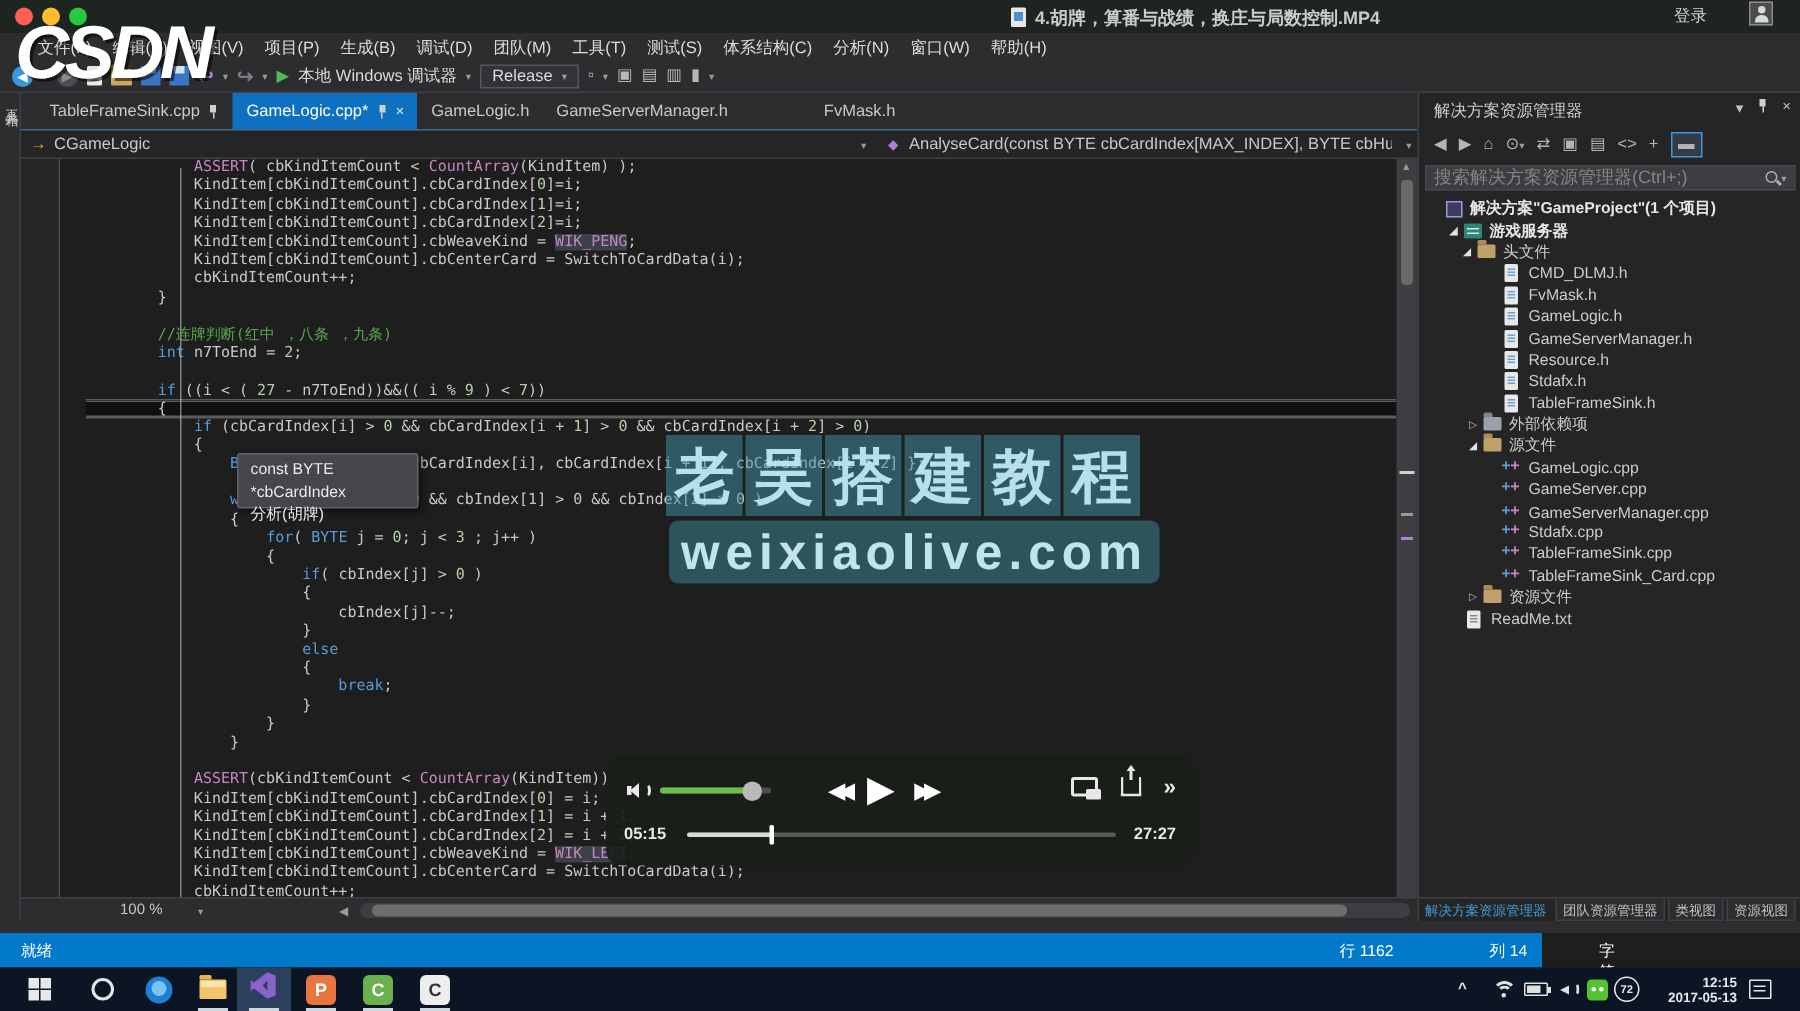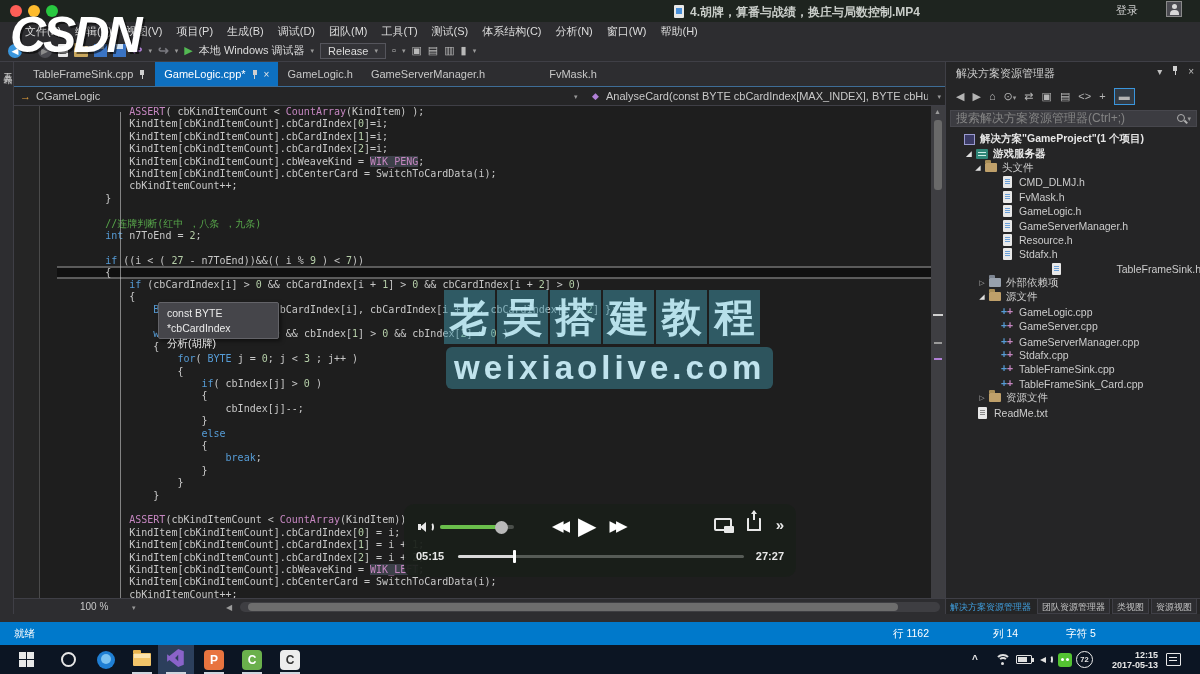--- a/index.html
+++ b/index.html
@@ -129,21 +129,21 @@
   .ti-cpp::after{ content:"+"; position:absolute; left:6px; top:-1px; font:bold 10px "DejaVu Sans Mono",monospace; color:#c586c0; }
   .ti-text::before{ content:""; position:absolute; left:2px; top:0; width:9px; height:12px; background:#e8e8e8; border-radius:1px; }
   .ti-text::after{ content:""; position:absolute; left:4px; top:3px; width:5px; height:1px; background:#8a8a8a; box-shadow:0 2px 0 #8a8a8a,0 4px 0 #8a8a8a; }
 
   #se-tabs{ position:absolute; left:0; top:536px; width:255px; height:16px; display:flex; gap:2px; background:#252526; border-top:1px solid #3f3f46; }
   .se-tab{ font-size:9px; padding:2px 4px; color:#c0c0c0; background:#2d2d30; border:1px solid #3f3f46; border-top:none; white-space:nowrap; }
   .se-tab.active{ background:transparent; border:none; color:#3f9bd8; }
 
   
   #pre-status{ position:absolute; left:0; top:614px; width:1200px; height:8px; background:#2d2d30; }
-  #statusbar{ position:absolute; left:0; top:622px; width:1200px; height:23px; background:#0079cb; color:#ffffff; font-size:10.5px; }
+  #statusbar{ position:absolute; left:0; top:622px; width:1028px; height:23px; background:#0079cb; color:#ffffff; font-size:10.5px; }
   #st-ready{ position:absolute; left:14px; top:5px; }
   .st-right{ position:absolute; top:5px; }
   #st-line{ left:893px; } #st-col{ left:993px; } #st-char{ left:1066px; } #st-ins{ left:1211px; }
 
   #taskbar{ position:absolute; left:0; top:645px; width:1200px; height:29px; background:#0c1523; }
   .tb-slot{ position:absolute; top:0; width:36px; height:29px; display:flex; align-items:center; justify-content:center; }
   .tb-slot.active{ background:#2c3f5c; }
   .tb-underline{ position:absolute; bottom:0; left:8px; width:20px; height:2px; background:#cfd6df; }
   .win-logo{ display:grid; grid-template-columns:7px 7px; grid-template-rows:7px 7px; gap:1px; }
   .win-logo i{ background:#e8e8e8; }
@@ -389,21 +389,21 @@
         <div class="tree-row" style="padding-left: 43px;">
           <span class="tr-arrow"></span>
           <span class="ti ti-header"></span>
           <span>Resource.h</span>
         </div>
         <div class="tree-row" style="padding-left: 43px;">
           <span class="tr-arrow"></span>
           <span class="ti ti-header"></span>
           <span>Stdafx.h</span>
         </div>
-        <div class="tree-row" style="padding-left: 43px; justify-content: space-between;">
+        <div class="tree-row" style="padding-left: 43px;">
           <span class="tr-arrow"></span>
           <span class="ti ti-header"></span>
           <span>TableFrameSink.h</span>
         </div>
         <div class="tree-row" style="padding-left: 30px;">
           <span class="tr-arrow">▷</span>
           <span class="ti ti-ref"></span>
           <span>外部依赖项</span>
         </div>
         <div class="tree-row" style="padding-left: 30px;">

